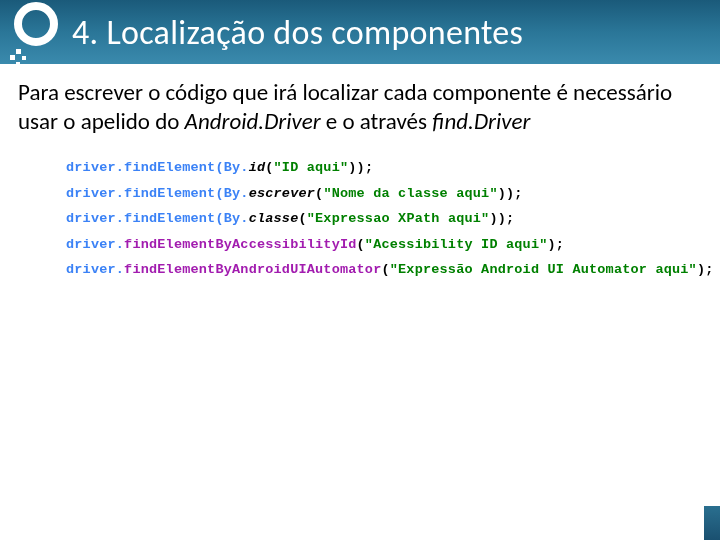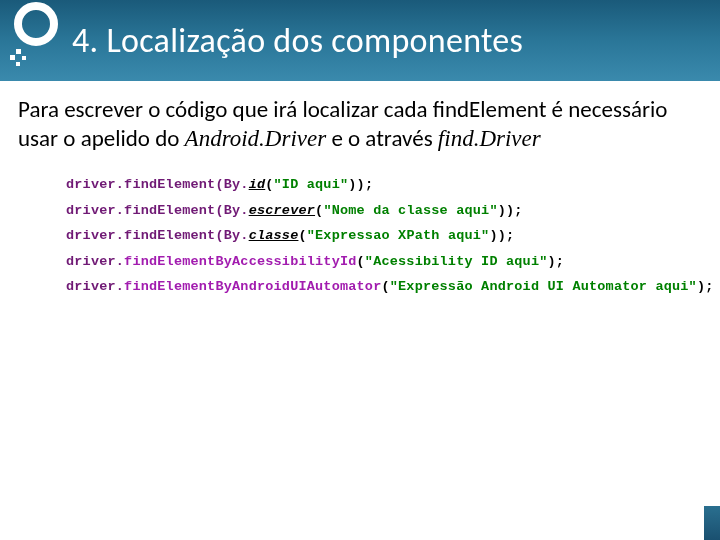--- a/index.html
+++ b/index.html
@@ -6,21 +6,21 @@
   body {
     width: 720px;
     height: 540px;
     background: #ffffff;
     font-family: Calibri, Arial, sans-serif;
     position: relative;
     overflow: hidden;
   }
   .header {
     background: linear-gradient(to bottom, #1a5a7a 0%, #2a7698 50%, #3a8aad 100%);
-    height: 81px;
+    height: 64px;
     position: relative;
     display: flex;
     align-items: center;
   }
   .logo {
     position: absolute;
     left: 8px;
     top: -6px;
     width: 56px;
     height: 70px;
@@ -54,34 +54,34 @@
   }
   .content {
     padding: 14px 18px 0 18px;
   }
   .para {
     font-size: 23px;
     color: #000000;
     line-height: 1.28;
     margin-bottom: 18px;
   }
-  .italic { font-style: italic; font-family: Liberation Serif, serif; }
+  .italic { font-style: italic; }
   .code-block {
     margin-top: 12px;
     padding-left: 48px;
     font-family: "Courier New", Consolas, monospace;
     font-size: 13.5px;
     line-height: 1.9;
     font-weight: bold;
     letter-spacing: 0.2px;
   }
   .code-line { white-space: pre; }
-  .c-obj { color: #701a75; }
+  .c-obj { color: #3b82f6; }
   .c-method { color: #a21caf; }
-  .c-method-i { color: #000000; font-style: italic; text-decoration: underline; }
+  .c-method-i { color: #000000; font-style: italic; }
   .c-paren { color: #000000; }
   .c-str { color: #008000; font-weight: bold; }
   .corner-accent {
     position: absolute;
     right: 0;
     bottom: 0;
     width: 16px;
     height: 34px;
     background: linear-gradient(to bottom, #2a6f8f, #1a5070);
   }
@@ -97,21 +97,21 @@
       <div class="logo-dot" style="left:2px; bottom:4px;"></div>
       <div class="logo-dot" style="left:14px; bottom:4px; width:4px; height:4px;"></div>
       <div class="logo-dot" style="left:8px; bottom:-2px; width:4px; height:4px;"></div>
     </div>
   </div>
   <h1 class="title">4. Localização dos componentes</h1>
 </div>
 
 <div class="content">
   <p class="para">
-    <span>Para escrever o código que irá localizar cada findElement é necessário usar o apelido do </span><span class="italic">Android.Driver</span><span> e o através </span><span class="italic">find.Driver</span>
+    <span>Para escrever o código que irá localizar cada componente é necessário usar o apelido do </span><span class="italic">Android.Driver</span><span> e o através </span><span class="italic">find.Driver</span>
   </p>
 
   <div class="code-block" id="code-block">
       <div class="code-line"><span class="c-obj">driver.findElement(By.</span><span class="c-method-i">id</span><span class="c-paren">(</span><span class="c-str">"ID aqui"</span><span class="c-paren">));</span></div>
       <div class="code-line"><span class="c-obj">driver.findElement(By.</span><span class="c-method-i">escrever</span><span class="c-paren">(</span><span class="c-str">"Nome da classe aqui"</span><span class="c-paren">));</span></div>
       <div class="code-line"><span class="c-obj">driver.findElement(By.</span><span class="c-method-i">classe</span><span class="c-paren">(</span><span class="c-str">"Expressao XPath aqui"</span><span class="c-paren">));</span></div>
       <div class="code-line"><span class="c-obj">driver.</span><span class="c-method">findElementByAccessibilityId</span><span class="c-paren">(</span><span class="c-str">"Acessibility ID aqui"</span><span class="c-paren">);</span></div>
       <div class="code-line"><span class="c-obj">driver.</span><span class="c-method">findElementByAndroidUIAutomator</span><span class="c-paren">(</span><span class="c-str">"Expressão Android UI Automator aqui"</span><span class="c-paren">);</span></div>
     </div>
 </div>

